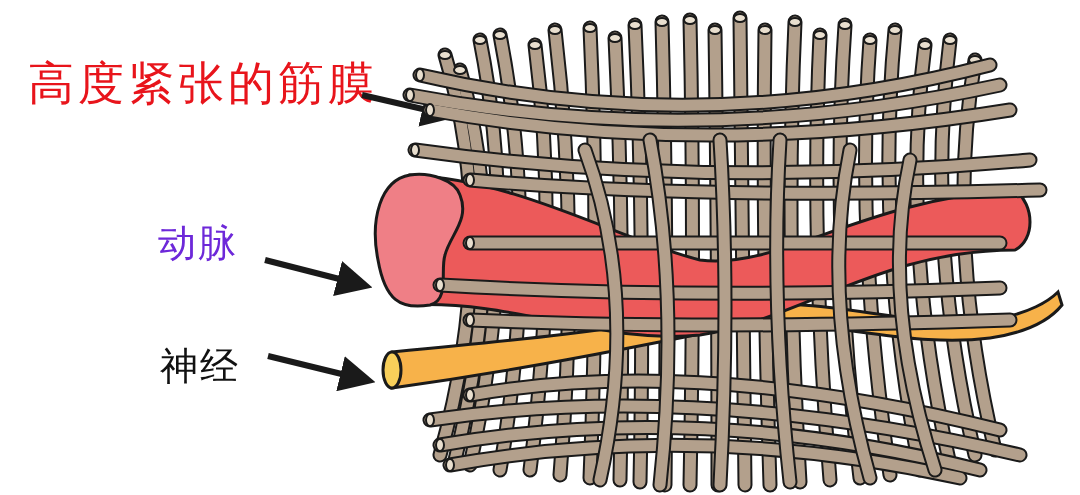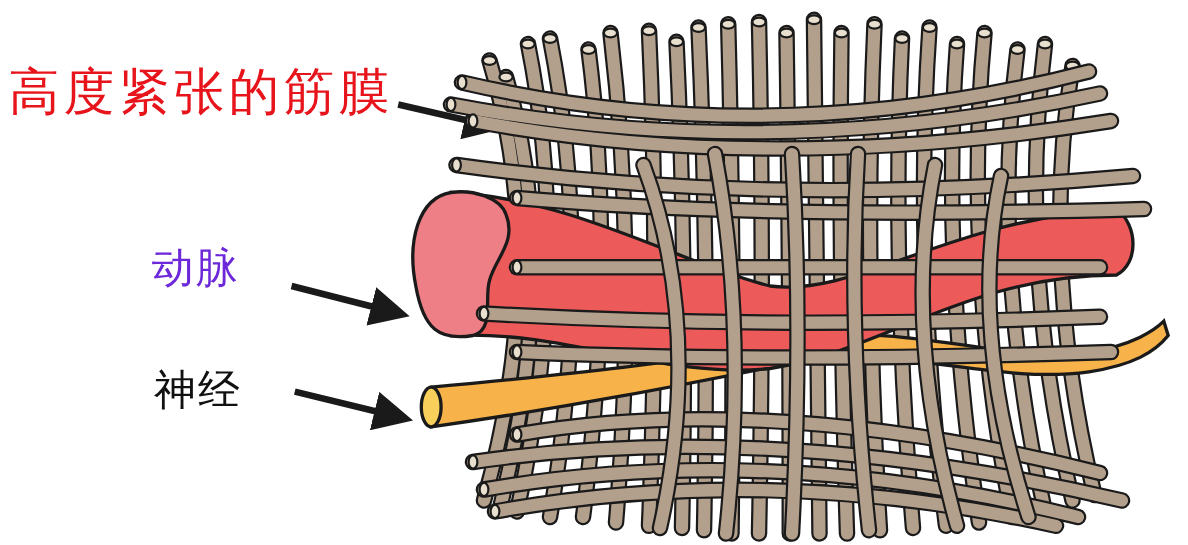--- a/index.html
+++ b/index.html
@@ -1,21 +1,21 @@
 <!DOCTYPE html>
 <html><head>
 <meta charset="utf-8">
 <style>
   html, body { margin: 0; padding: 0; background: #ffffff; }
   body { width: 1080px; height: 495px; position: relative; overflow: hidden;
          font-family: "DejaVu Sans", sans-serif; }
-  .label { position: absolute; white-space: nowrap; line-height: 1; }
+  .label { position: absolute; white-space: nowrap; line-height: 1; margin-left: 20px; }
   .label-fascia { left: 8px; top: 60px; font-size: 46px; letter-spacing: 4px; }
   .label-artery { left: 138px; top: 224px; font-size: 38px; letter-spacing: 2px; }
-  .label-nerve  { left: 140px; top: 335px; font-size: 38px; letter-spacing: 2px; }
+  .label-nerve  { left: 140px; top: 347px; font-size: 38px; letter-spacing: 2px; }
   svg.diagram { position: absolute; left: 0; top: 0; }
 </style>
 </head>
 <body>
 
 <div class="label label-fascia" style="color:#e8141b;">高度紧张的筋膜</div>
 <div class="label label-artery" style="color:#6d28d9;">动脉</div>
 <div class="label label-nerve" style="color:#111;">神经</div>
 
 <svg class="diagram" width="1080" height="495" viewBox="0 0 1080 495">

